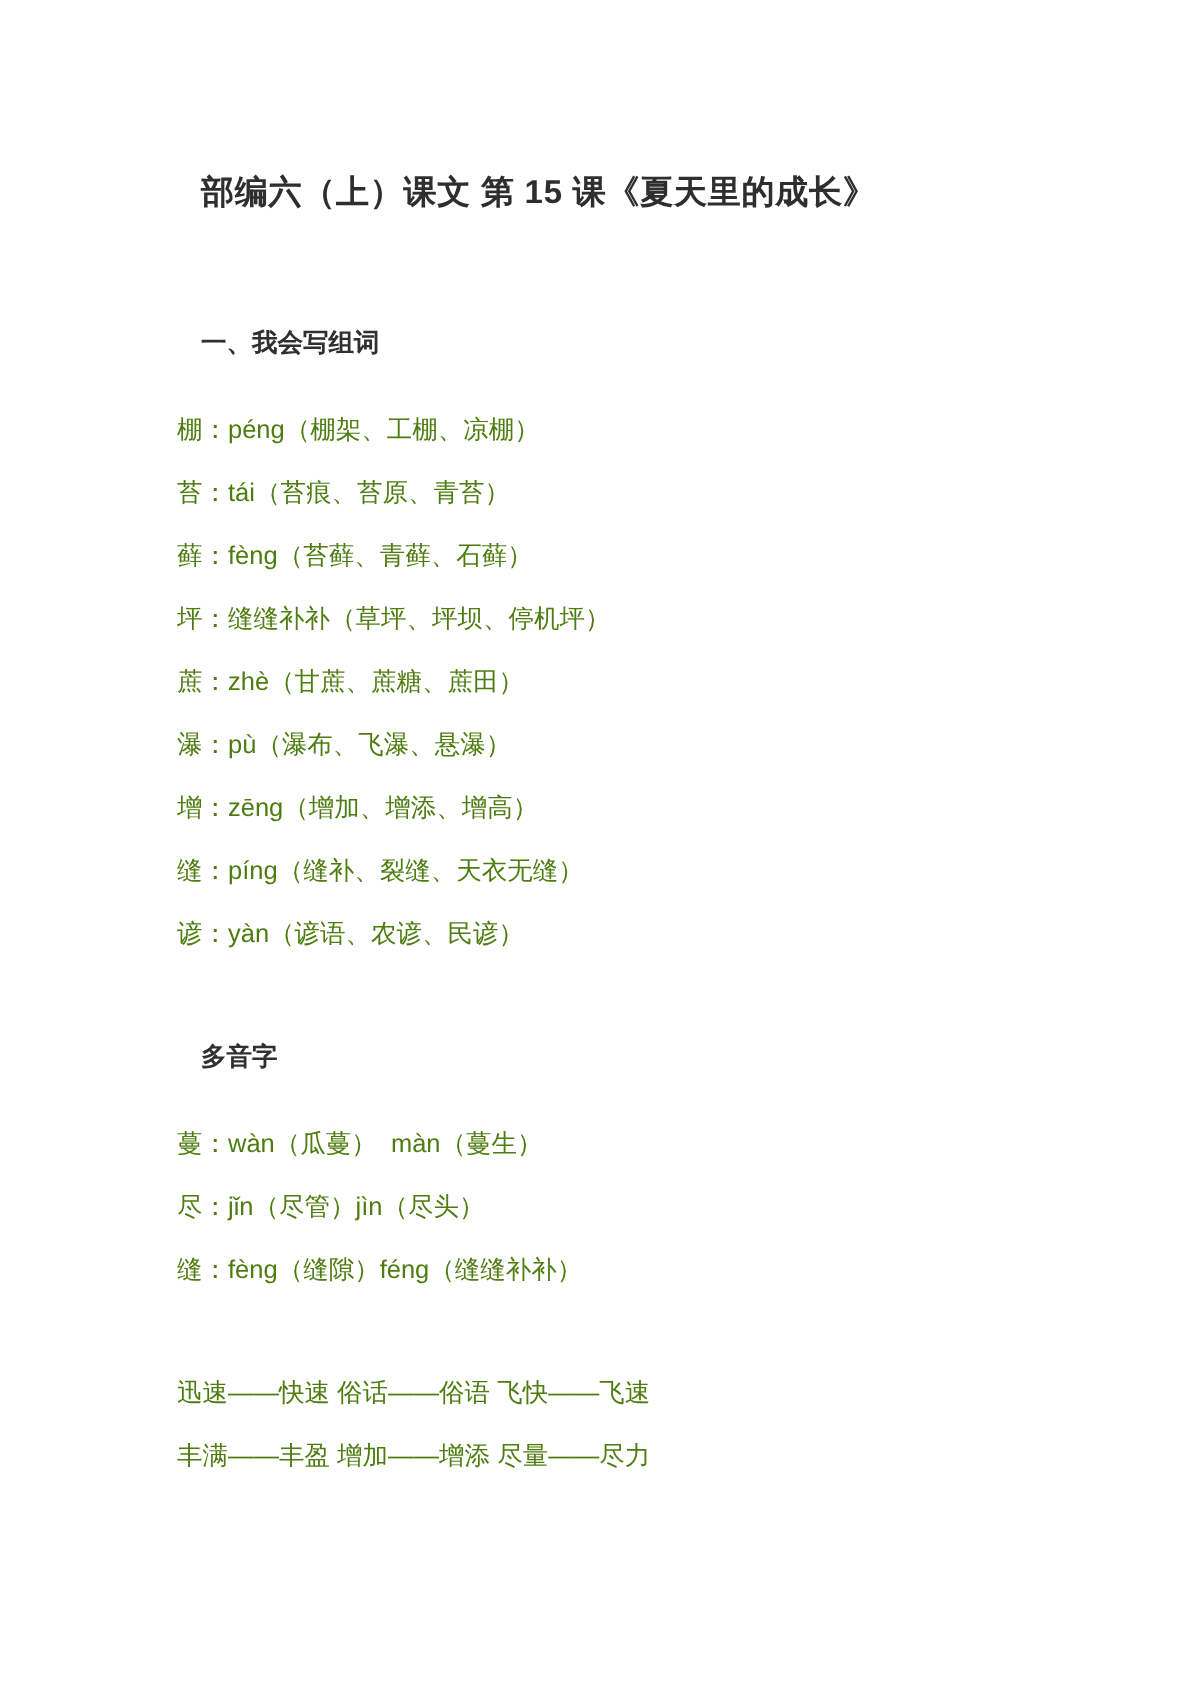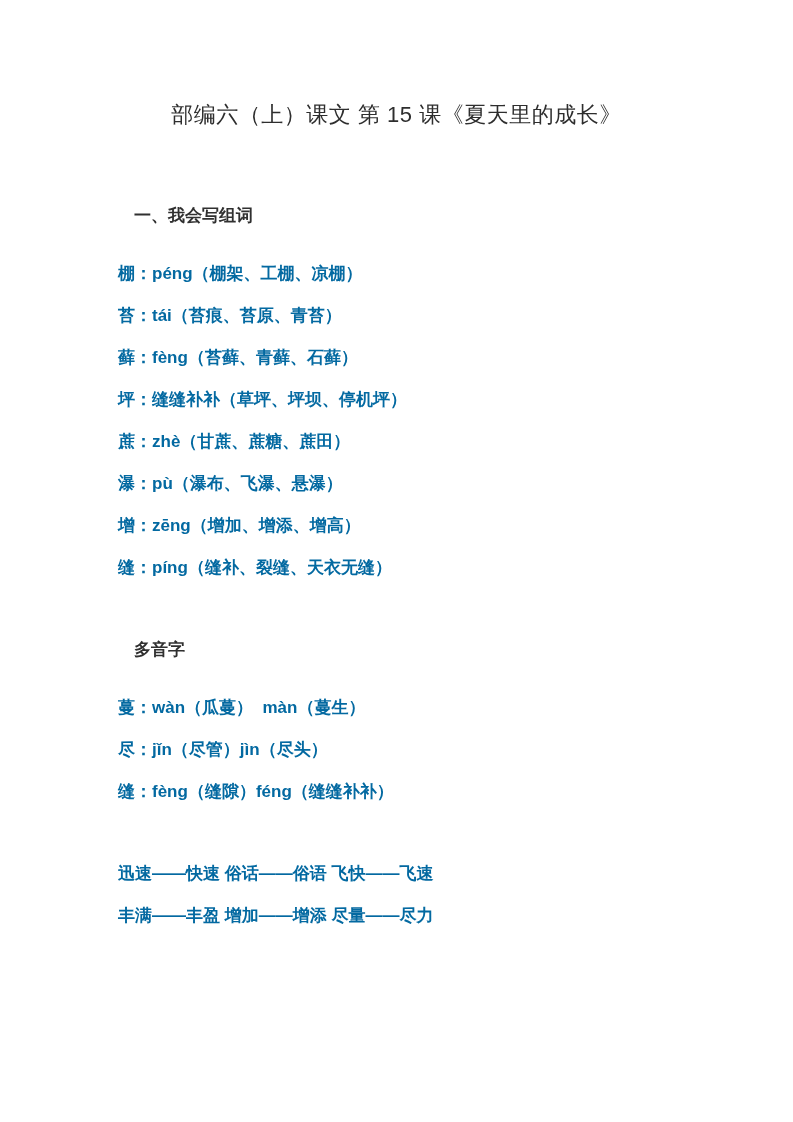--- a/index.html
+++ b/index.html
@@ -12,26 +12,25 @@
     width: 793px;
     height: 1122px;
     background: #ffffff;
     overflow: hidden;
     font-family: "Liberation Sans", "DejaVu Sans", sans-serif;
   }
   .content {
     padding: 0 118px 0 118px;
   }
   .doc-title {
-    margin: 3px;
+    margin: 16px;
     padding-top: 97px;
     font-size: 22px;
     line-height: 30px;
-    font-weight: 400;
-    text-align: center;
+    font-weight: 700;
     color: #2e2e2e;
     letter-spacing: 0.5px;
     white-space: pre-wrap;
   }
   .section {
     margin: 0;
   }
   .section--first {
     margin-top: 65px;
   }
@@ -43,22 +42,22 @@
     font-size: 17px;
     line-height: 42px;
     font-weight: 700;
     color: #303030;
     white-space: pre-wrap;
   }
   .line {
     margin: 0;
     font-size: 17px;
     line-height: 42px;
-    font-weight: 700;
-    color: #0369a1;
+    font-weight: 400;
+    color: #4d7c0f;
     white-space: pre-wrap;
   }
 </style>
 </head>
 <body>
 
 <div class="page">
   <div class="content">
 
     <h1 class="doc-title">部编六（上）课文 第 15 课《夏天里的成长》</h1>
@@ -66,20 +65,21 @@
     <section class="section section--first">
       <h2 class="section-heading">一、我会写组词</h2>
       <p class="line">棚：péng（棚架、工棚、凉棚）</p>
       <p class="line">苔：tái（苔痕、苔原、青苔）</p>
       <p class="line">藓：fèng（苔藓、青藓、石藓）</p>
       <p class="line">坪：缝缝补补（草坪、坪坝、停机坪）</p>
       <p class="line">蔗：zhè（甘蔗、蔗糖、蔗田）</p>
       <p class="line">瀑：pù（瀑布、飞瀑、悬瀑）</p>
       <p class="line">增：zēng（增加、增添、增高）</p>
       <p class="line">缝：píng（缝补、裂缝、天衣无缝）</p>
+      <p class="line">谚：yàn（谚语、农谚、民谚）</p>
     </section>
 
     <section class="section section--rest">
       <h2 class="section-heading">多音字</h2>
       <p class="line">蔓：wàn（瓜蔓）  màn（蔓生）</p>
       <p class="line">尽：jǐn（尽管）jìn（尽头）</p>
       <p class="line">缝：fèng（缝隙）féng（缝缝补补）</p>
     </section>
 
     <section class="section section--rest">

